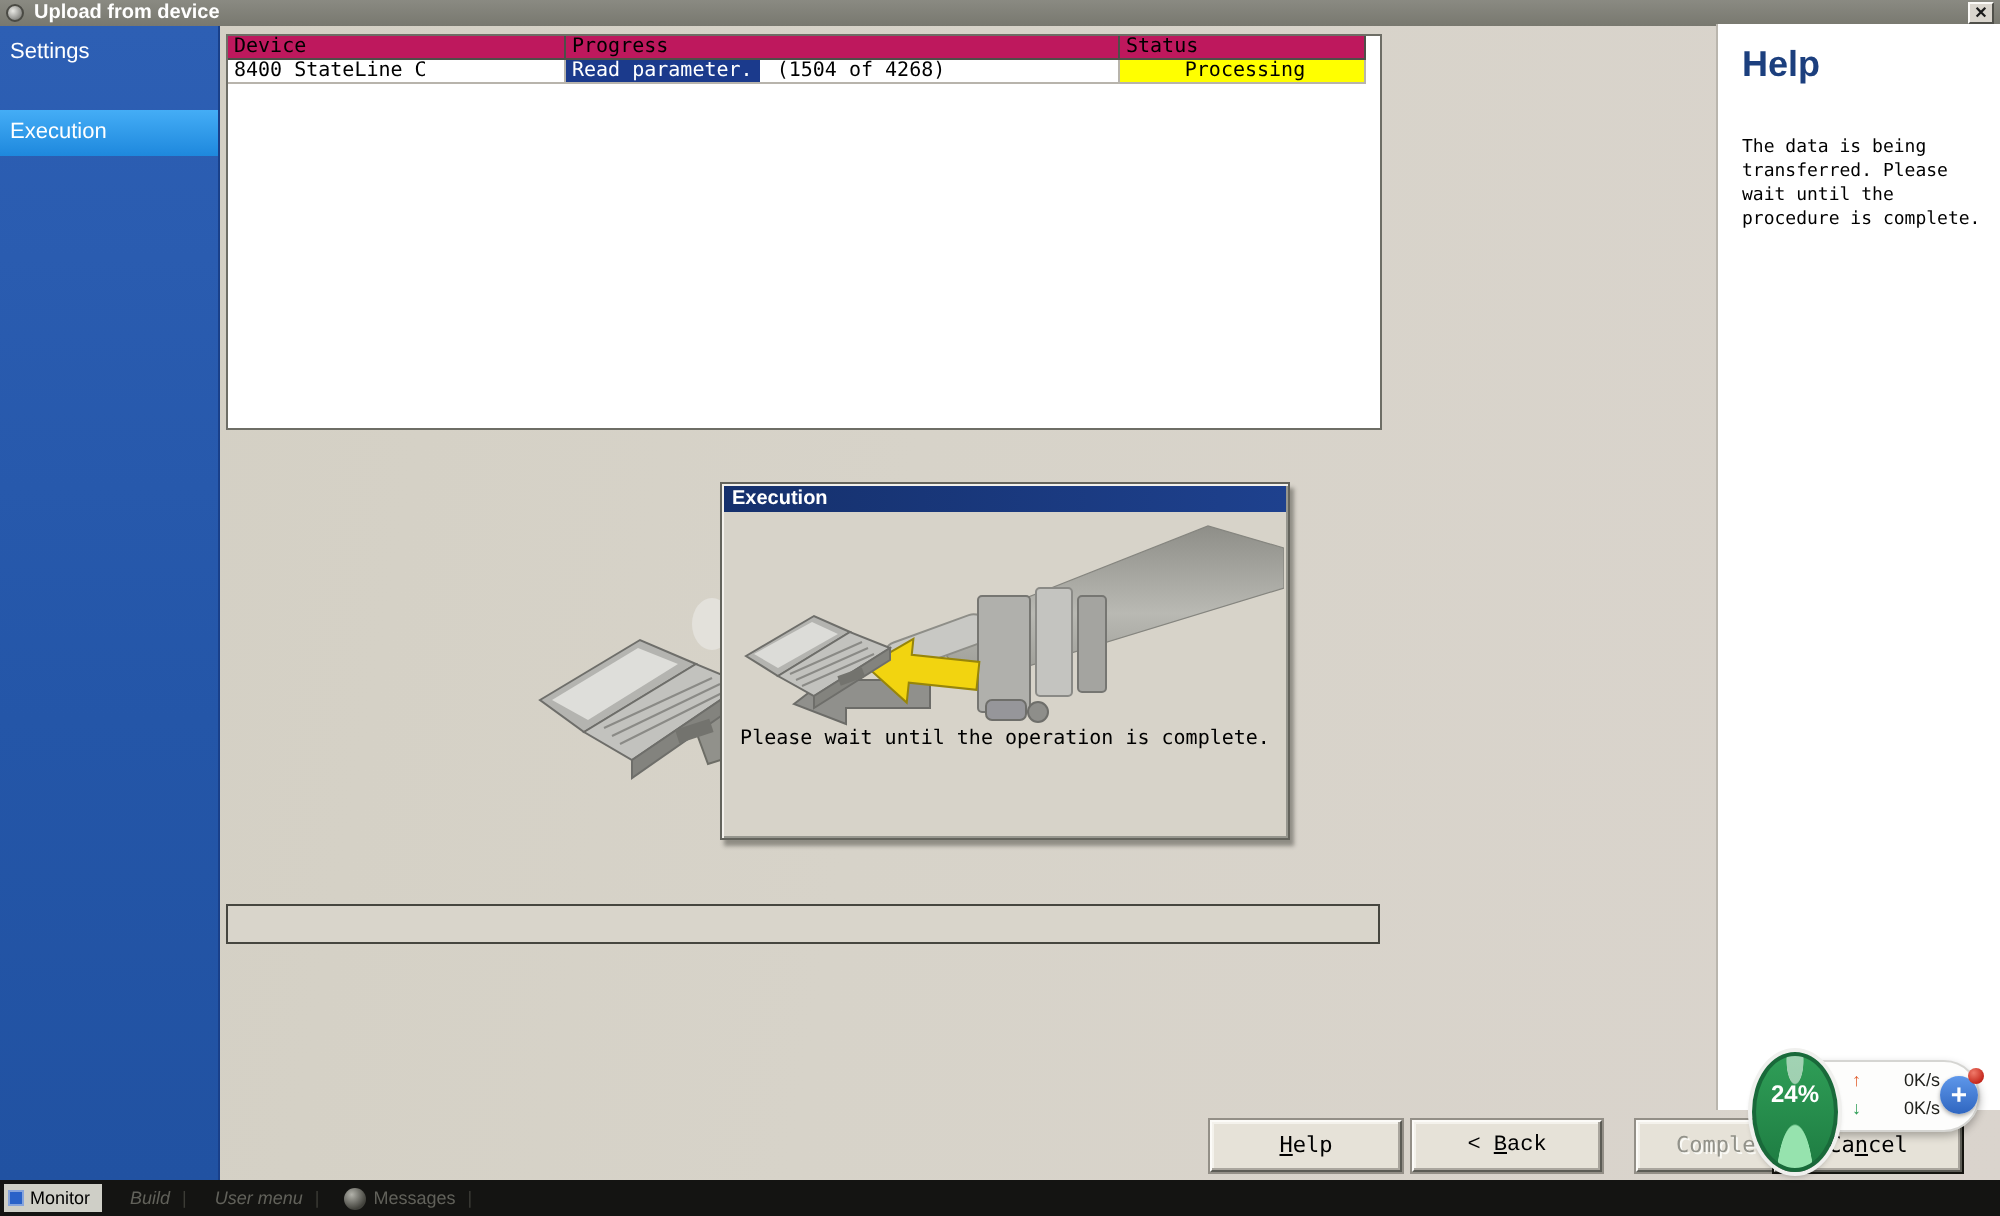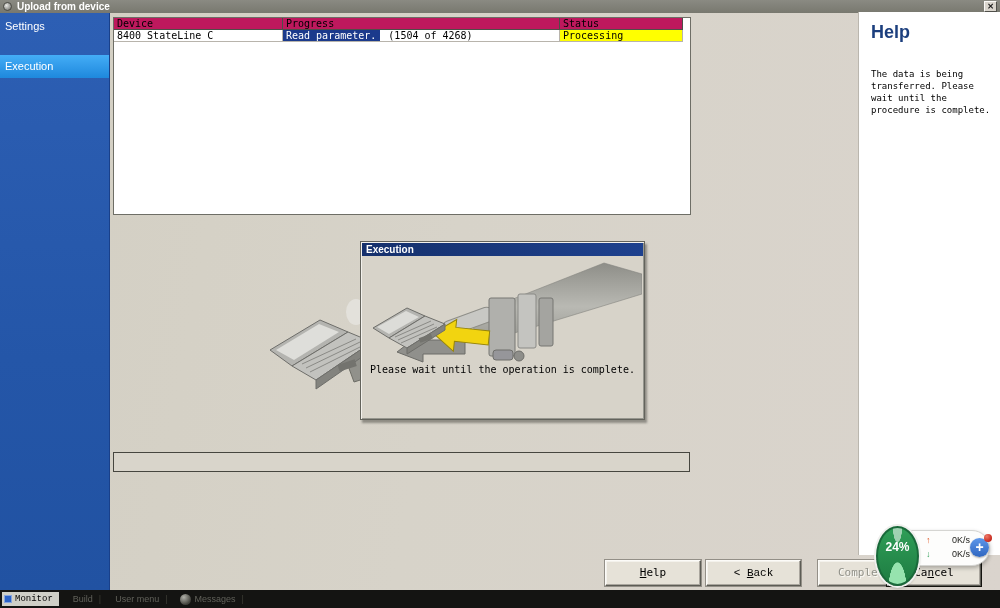--- a/index.html
+++ b/index.html
@@ -38,21 +38,21 @@
   .c-device { width:169px; }
   .c-progress { width:277px; }
   .c-status { width:123px; }
   .t-data .t-cell { border-right:1px solid #b8b4ac; border-bottom:1px solid #b8b4ac; }
   .progress-cell { position:relative; padding-left:0; }
   .progress-text { position:absolute; left:0; top:0; width:275px; height:12px;
     line-height:12px; padding-left:3px; white-space:pre; }
   .progress-clip { position:absolute; left:0; top:0; height:12px; overflow:hidden;
     background:#1b3a8c; }
   .progress-clip .progress-text { color:#fff; }
-  .status-cell { background:#ffff00; }
+  .status-cell { background:#ffff00;text-align:center; }
   
   .message-bar { position:absolute; left:113px; top:452px; width:577px; height:20px;
     border:1px solid #46463f; background:#d9d5cb; }
   
   .bg-graphic { position:absolute; left:258px; top:290px; z-index:1; }
   
   .dialog { position:absolute; left:360px; top:241px; width:285px; height:179px; z-index:2;
     background:#d7d3c9; border:1px solid #63635c;
     box-shadow:inset 1px 1px 0 #f3f1ec, inset -1px -1px 0 #96968e, 2px 3px 2px rgba(55,55,48,.45); }
   .dlg-title { height:13px; line-height:13px; padding-left:4px; margin:1px;
@@ -74,23 +74,23 @@
   .btn-help { left:605px; width:96px; }
   .btn-back { left:706px; width:95px;font-family:Liberation Mono, monospace; }
   .btn-complete { left:818px; width:93px; color:#92928a; text-shadow:1px 1px 0 #fafaf6; }
   .btn-cancel { left:887px; width:94px;
     box-shadow:inset -1px -1px 0 #aaa69e, inset 1px 1px 0 #f4f2ec, 0 0 0 1px #14140f; }
   
   .taskbar { position:absolute; left:0; top:590px; width:1000px; height:18px;
     background:#141412; display:flex; align-items:center;
     font:9px "Liberation Sans", sans-serif; color:#61615a; }
   .tb-chip { display:flex; align-items:center; gap:3px; margin-left:2px; height:14px;
-    padding:0 6px 0 2px; background:#cfcfc7; color:#000;font-family:Liberation Mono, monospace; }
+    padding:0 6px 0 2px; background:#cfcfc7; color:#000; }
   .tb-monitor-icon { width:8px; height:8px; background:#2a62c8; border:1px solid #86a4dc; }
-  .tb-item { margin-left:14px; }
+  .tb-item { margin-left:14px;font-style:italic; }
   .tb-sep { margin:0 0 0 6px; color:#3c3c36; }
   .tb-msg-icon { width:11px; height:11px; border-radius:50%; margin-left:12px;
     background:radial-gradient(circle at 35% 30%, #b2b2aa, #42423c 70%); }
   .tb-messages { margin-left:4px; }
   
   .net-widget { position:absolute; left:876px; top:525px; width:120px; height:45px; z-index:6; }
   .nw-pill { position:absolute; left:10px; top:5px; width:104px; height:36px;
     background:#fdfdfc; border:1px solid #d5d5d2; border-radius:18px;
     box-shadow:0 2px 4px rgba(0,0,0,.28); }
   .nw-circle { position:absolute; left:0; top:1px; width:43px; height:60px; border-radius:50%;

